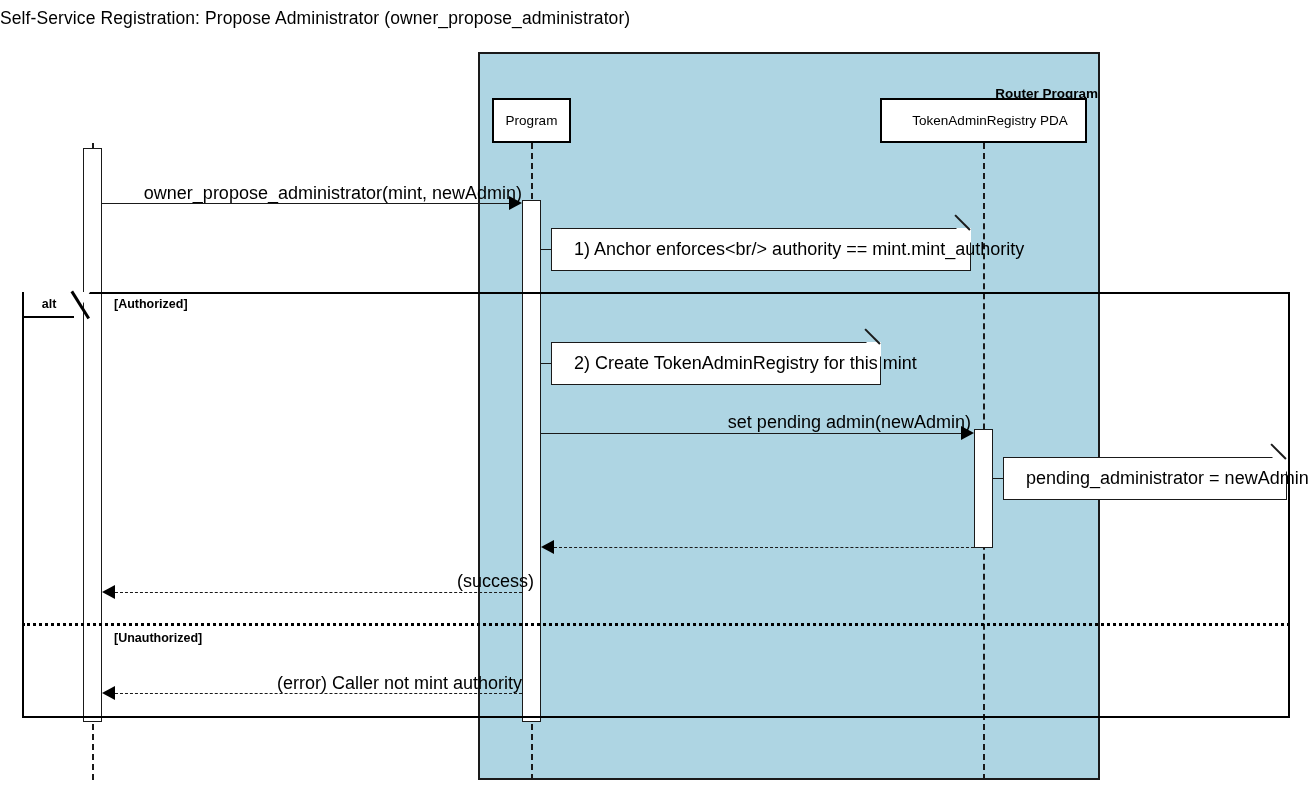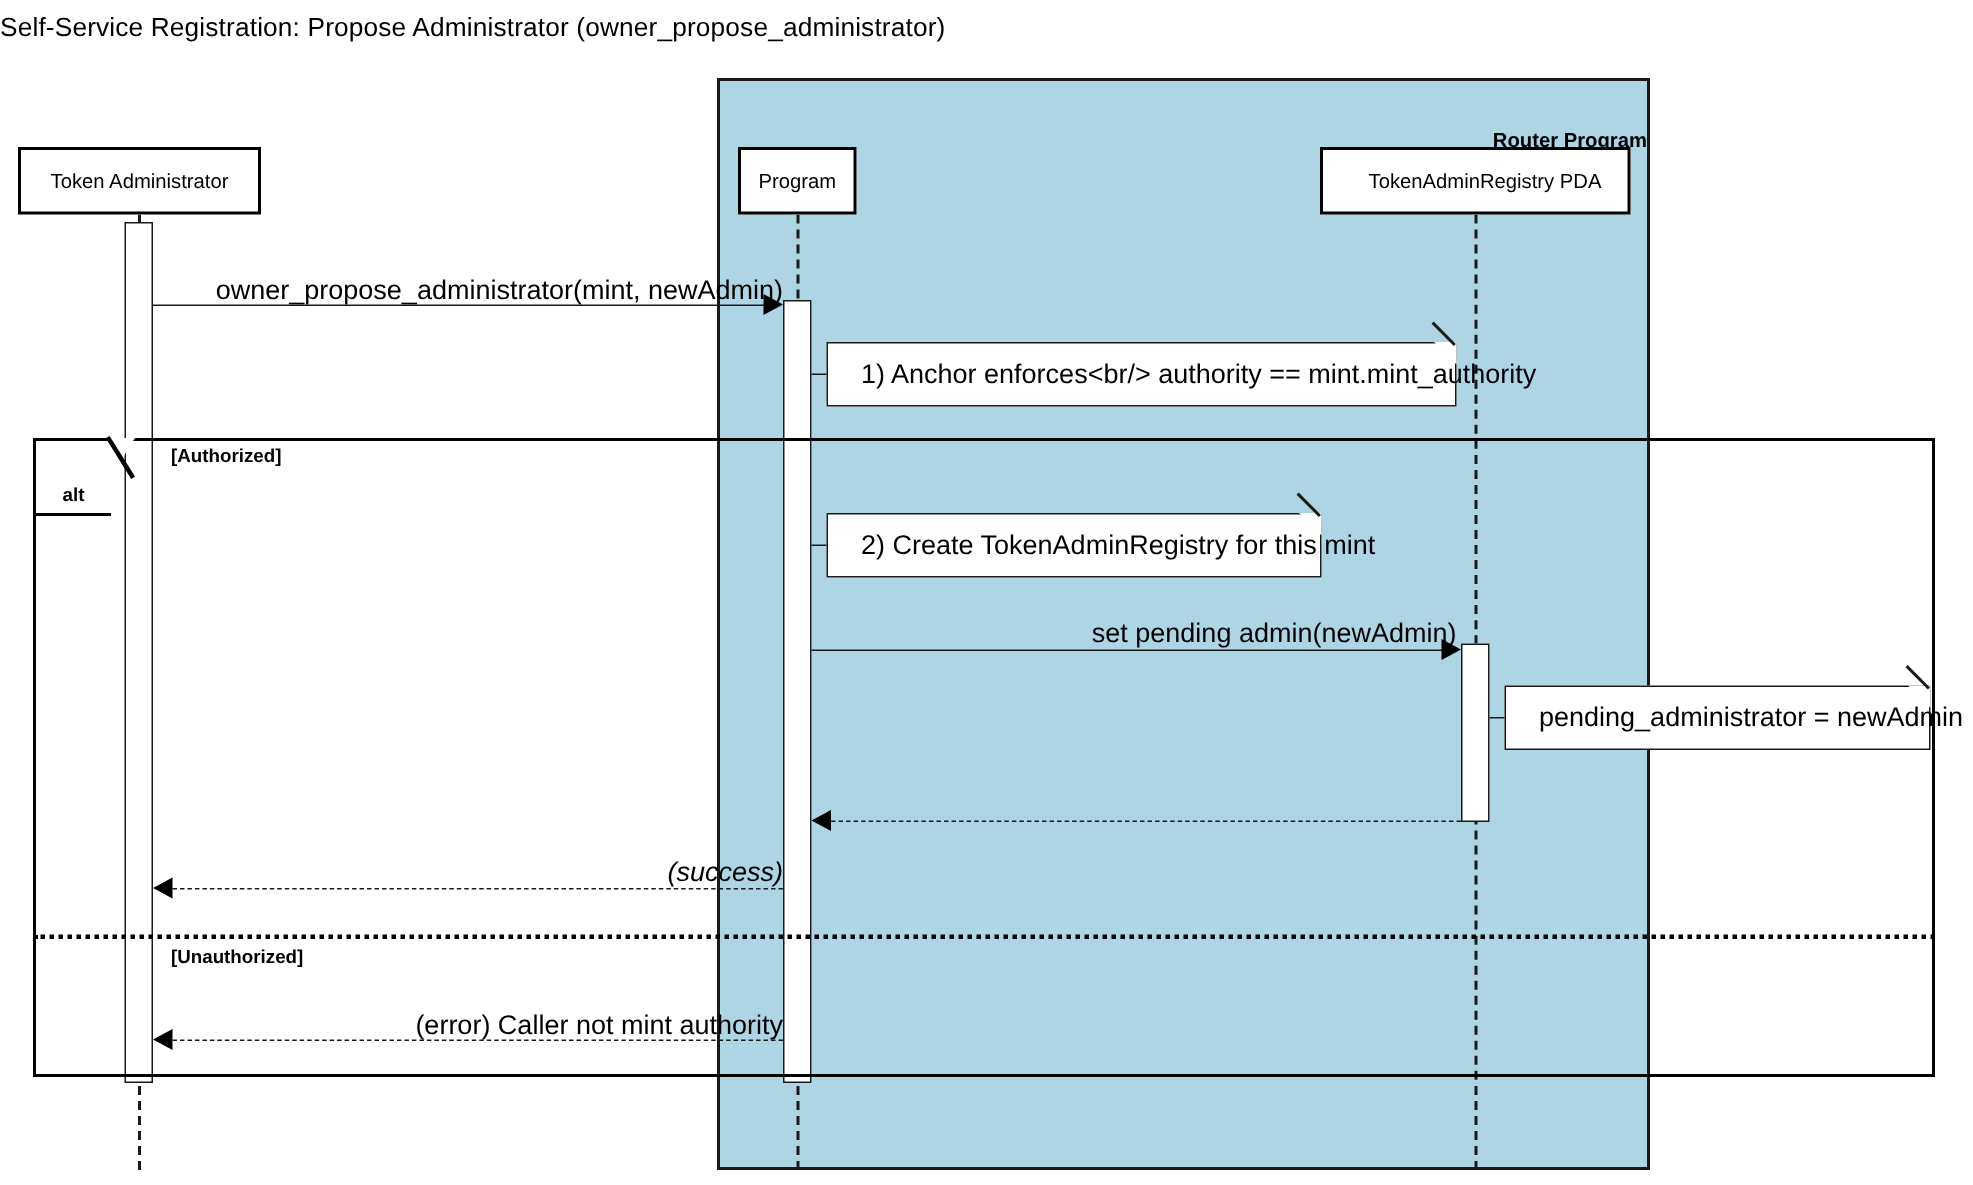--- a/index.html
+++ b/index.html
@@ -187,23 +187,20 @@
   </div>
 
   <div class="lifeline" style="left:92px; top:143px; height:637px;"></div>
   <div class="lifeline" style="left:531px; top:143px; height:637px;"></div>
   <div class="lifeline" style="left:983px; top:143px; height:637px;"></div>
 
   <div class="activation" style="left:83px; top:148px; width:19px; height:574px;"></div>
   <div class="activation" style="left:522px; top:200px; width:19px; height:522px;"></div>
   <div class="activation" style="left:974px; top:429px; width:19px; height:119px;"></div>
 
-  <div class="participant" style="left:12px; top:98px; width:162px; height:45px;">
-    <span>Token Administrator</span>
-  </div>
 
   <div class="participant" style="left:492px; top:98px; width:79px; height:45px;">
     <span>Program</span>
   </div>
 
   <div class="participant" style="left:880px; top:98px; width:207px; height:45px;padding-left:13px;">
     <span>TokenAdminRegistry PDA</span>
   </div>
 
   <div class="msg-label" style="left:102px; top:183px; width:420px;">owner_propose_administrator(mint, newAdmin)</div>
@@ -212,21 +209,21 @@
 
   <div class="note-connector" style="left:541px; top:249px; width:11px;"></div>
   <div class="note" style="left:551px; top:228px; width:420px; height:43px;">
     <span>1) Anchor enforces&lt;br/&gt; authority == mint.mint_authority</span>
     <span class="fold"></span>
     <span class="fold-edge"></span>
   </div>
 
   <div class="frag-box" style="left:22px; top:292px; width:1268px; height:426px;"></div>
 
-  <div class="frag-tab" style="left:22px; top:292px; width:52px; height:26px;margin-top:26px;">
+  <div class="frag-tab" style="left:22px; top:292px; width:52px; height:26px;">
     <span>alt</span>
   </div>
   <div class="frag-tab-corner" style="left:74px; top:292px; border-top:26px solid #ffffff; border-right:16px solid transparent;"></div>
   <div style="position:absolute; left:72px; top:290px; width:32px; height:2.5px; background:#000; transform-origin:left center; transform:rotate(58deg);"></div>
 
   <div class="frag-guard" style="left:97px; top:297px;">[Authorized]</div>
 
   <div class="note-connector" style="left:541px; top:363px; width:11px;"></div>
   <div class="note" style="left:551px; top:342px; width:330px; height:43px;">
     <span>2) Create TokenAdminRegistry for this mint</span>
@@ -241,21 +238,21 @@
   <div class="note-connector" style="left:993px; top:478px; width:11px;"></div>
   <div class="note" style="left:1003px; top:457px; width:284px; height:43px;">
     <span>pending_administrator = newAdmin</span>
     <span class="fold"></span>
     <span class="fold-edge"></span>
   </div>
 
   <div class="msg-line dashed" style="left:554px; top:547px; width:420px;"></div>
   <div class="arrow-left" style="left:541px; top:540px;"></div>
 
-  <div class="msg-label" style="left:115px; top:571px; width:407px;font-style:italic;">(success)</div>
+  <div class="msg-label" style="left:127px; top:571px; width:407px;">(success)</div>
   <div class="msg-line dashed" style="left:115px; top:592px; width:407px;"></div>
   <div class="arrow-left" style="left:102px; top:585px;"></div>
 
   <div class="frag-divider" style="left:22px; top:623px; width:1268px;"></div>
 
   <div class="frag-guard" style="left:97px; top:631px;">[Unauthorized]</div>
 
   <div class="msg-label" style="left:115px; top:673px; width:407px;">(error) Caller not mint authority</div>
   <div class="msg-line dashed" style="left:115px; top:693px; width:407px;"></div>
   <div class="arrow-left" style="left:102px; top:686px;"></div>

